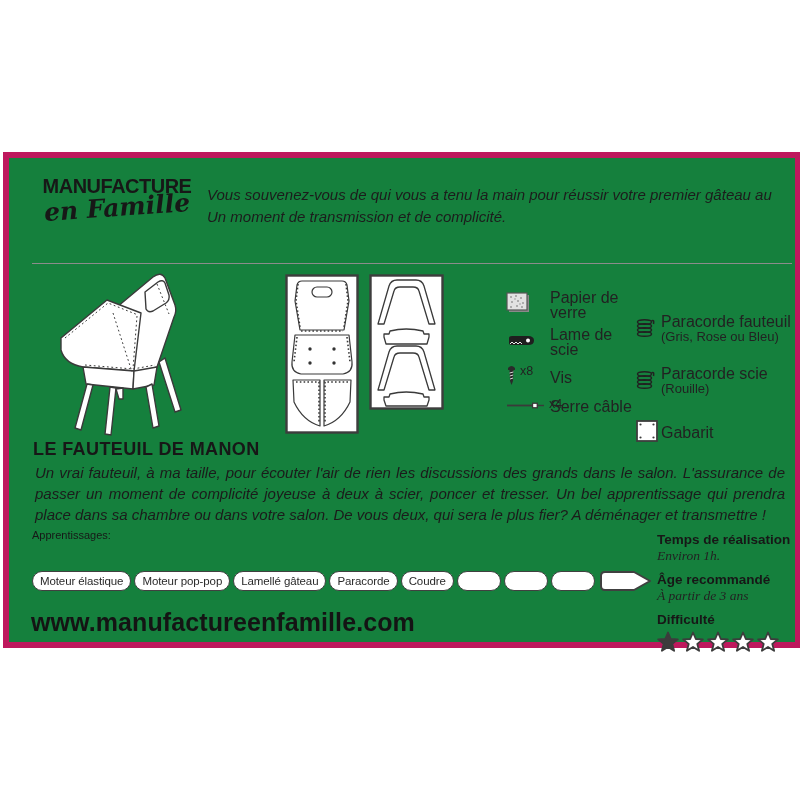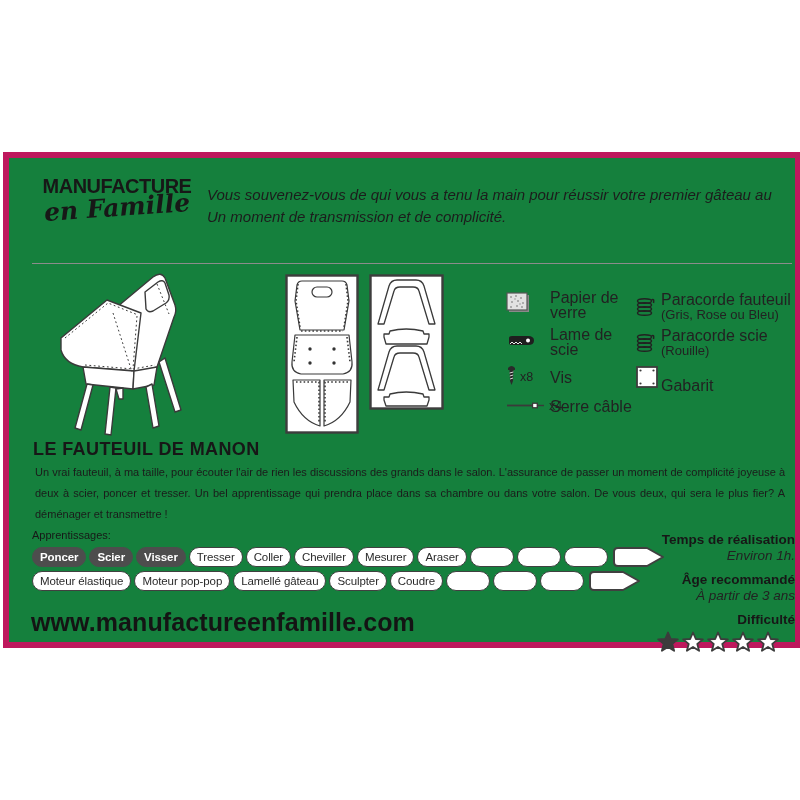--- a/index.html
+++ b/index.html
@@ -18,45 +18,45 @@
   .divider{left:23px;top:105px;width:760px;height:1px;background:#8c8c8c;}
 
   .chair{left:44px;top:110px;width:140px;height:170px;}
   .board1{left:276px;top:116px;width:74px;height:160px;}
   .board2{left:360px;top:116px;width:75px;height:136px;}
 
   
   .legend1{left:497px;top:132px;width:130px;}
   .legend2{left:626px;top:134px;width:158px;}
   .mat-row{display:flex;align-items:center;margin-bottom:7px;}
-  .mat-iconbox{width:44px;display:flex;align-items:center;flex:none;}
+  .mat-iconbox{width:44px;display:flex;align-items:flex-start;flex:none;}
   .mat-qty{font-size:12.5px;color:#222;margin-left:3px;}
   .mat-label{font-size:16px;color:#222;line-height:15px;}
   .mat-note{font-size:13px;color:#222;line-height:15px;}
-  .mat2-row{display:flex;align-items:flex-end;margin-bottom:6px;}
+  .mat2-row{display:flex;align-items:center;margin-bottom:6px;margin-top:22px;}
   .mat2-iconbox{width:26px;flex:none;padding-top:1px;}
 
   
   .title{left:24px;top:281px;font-size:18px;font-weight:bold;letter-spacing:0.4px;color:#171717;text-align:center;}
-  .desc{left:26px;top:304px;width:750px;font-size:11px;line-height:21px;text-align:justify;color:#1b1b1b;}
+  .desc{left:26px;top:304px;width:750px;font-style:italic;font-size:15px;line-height:21px;text-align:justify;color:#1b1b1b;}
 
   
   .skills-heading{left:23px;top:371px;font-size:11px;font-weight:normal;color:#171717;}
   .pill-row{display:flex;gap:3px;align-items:center;}
   .pill-row1{left:23px;top:388px;}
   .pill-row2{left:23px;top:412px;}
   .pill{font-size:11.5px;letter-spacing:-0.1px;line-height:14px;padding:2px 7px;border:1.8px solid #404040;border-radius:10px;background:#fff;color:#2a2a2a;white-space:nowrap;}
   .pill.active{background:#4d4d4d;border-color:#4d4d4d;color:#fff;font-weight:bold;}
   .pill.empty{min-width:28px;height:14px;}
   .pill-arrow{display:inline-flex;}
 
   
-  .infocol{left:648px;top:374px;width:138px;text-align:right;}
+  .infocol{left:648px;top:374px;width:138px;}
   .info-label{font-size:13.5px;font-weight:bold;color:#171717;line-height:16px;}
-  .info-value{font-size:13.5px;font-style:italic;color:#222;line-height:16px;margin-bottom:8px;}
+  .info-value{font-size:13.5px;font-style:italic;color:#222;line-height:16px;margin-bottom:8px;font-family:Liberation Serif, serif;}
   .stars{display:flex;gap:3px;margin-top:3px;}
   .star svg polygon{fill:#fff;stroke:#3c3c3c;stroke-width:1.8;stroke-linejoin:round;}
   .star.filled svg polygon{fill:#3c3c3c;stroke:#3c3c3c;}
 
   .website{left:22px;top:450px;font-size:25px;font-weight:bold;letter-spacing:0.1px;color:#141414;}
 </style>
 </head>
 <body>
 
 <div class="card">
@@ -235,43 +235,25 @@
         <div>
           <div class="mat-label">Gabarit</div>
         </div>
       </div>
     </div>
 
   <div class="abs title">LE FAUTEUIL DE MANON</div>
   <div class="abs desc">Un vrai fauteuil, à ma taille, pour écouter l'air de rien les discussions des grands dans le salon. L'assurance de passer un moment de complicité joyeuse à deux à scier, poncer et tresser. Un bel apprentissage qui prendra place dans sa chambre ou dans votre salon. De vous deux, qui sera le plus fier? A déménager et transmettre !</div>
 
   <div class="abs skills-heading">Apprentissages:</div>
-  <div class="abs pill-row pill-row1">
-      <span class="pill active">Poncer</span>
-      <span class="pill active">Scier</span>
-      <span class="pill active">Visser</span>
-      <span class="pill">Tresser</span>
-      <span class="pill">Coller</span>
-      <span class="pill">Cheviller</span>
-      <span class="pill">Mesurer</span>
-      <span class="pill">Araser</span>
-      <span class="pill empty"></span>
-      <span class="pill empty"></span>
-      <span class="pill empty"></span>
-      <span class="pill-arrow">
-        <svg width="54" height="22" viewBox="0 0 54 22">
-          <path d="M7 2 L36 2 L52 11 L36 20 L7 20 Q3 20 3 16 L3 6 Q3 2 7 2 Z" fill="#fff" stroke="#404040" stroke-width="2" stroke-linejoin="round"></path>
-        </svg>
-      </span>
-    </div>
   <div class="abs pill-row pill-row2">
       <span class="pill">Moteur élastique</span>
       <span class="pill">Moteur pop-pop</span>
       <span class="pill">Lamellé gâteau</span>
-      <span class="pill">Sculpter</span>
+      <span class="pill">Paracorde</span>
       <span class="pill">Coudre</span>
       <span class="pill empty"></span>
       <span class="pill empty"></span>
       <span class="pill empty"></span>
       <span class="pill-arrow">
         <svg width="54" height="22" viewBox="0 0 54 22">
           <path d="M7 2 L36 2 L52 11 L36 20 L7 20 Q3 20 3 16 L3 6 Q3 2 7 2 Z" fill="#fff" stroke="#404040" stroke-width="2" stroke-linejoin="round"></path>
         </svg>
       </span>
     </div>

